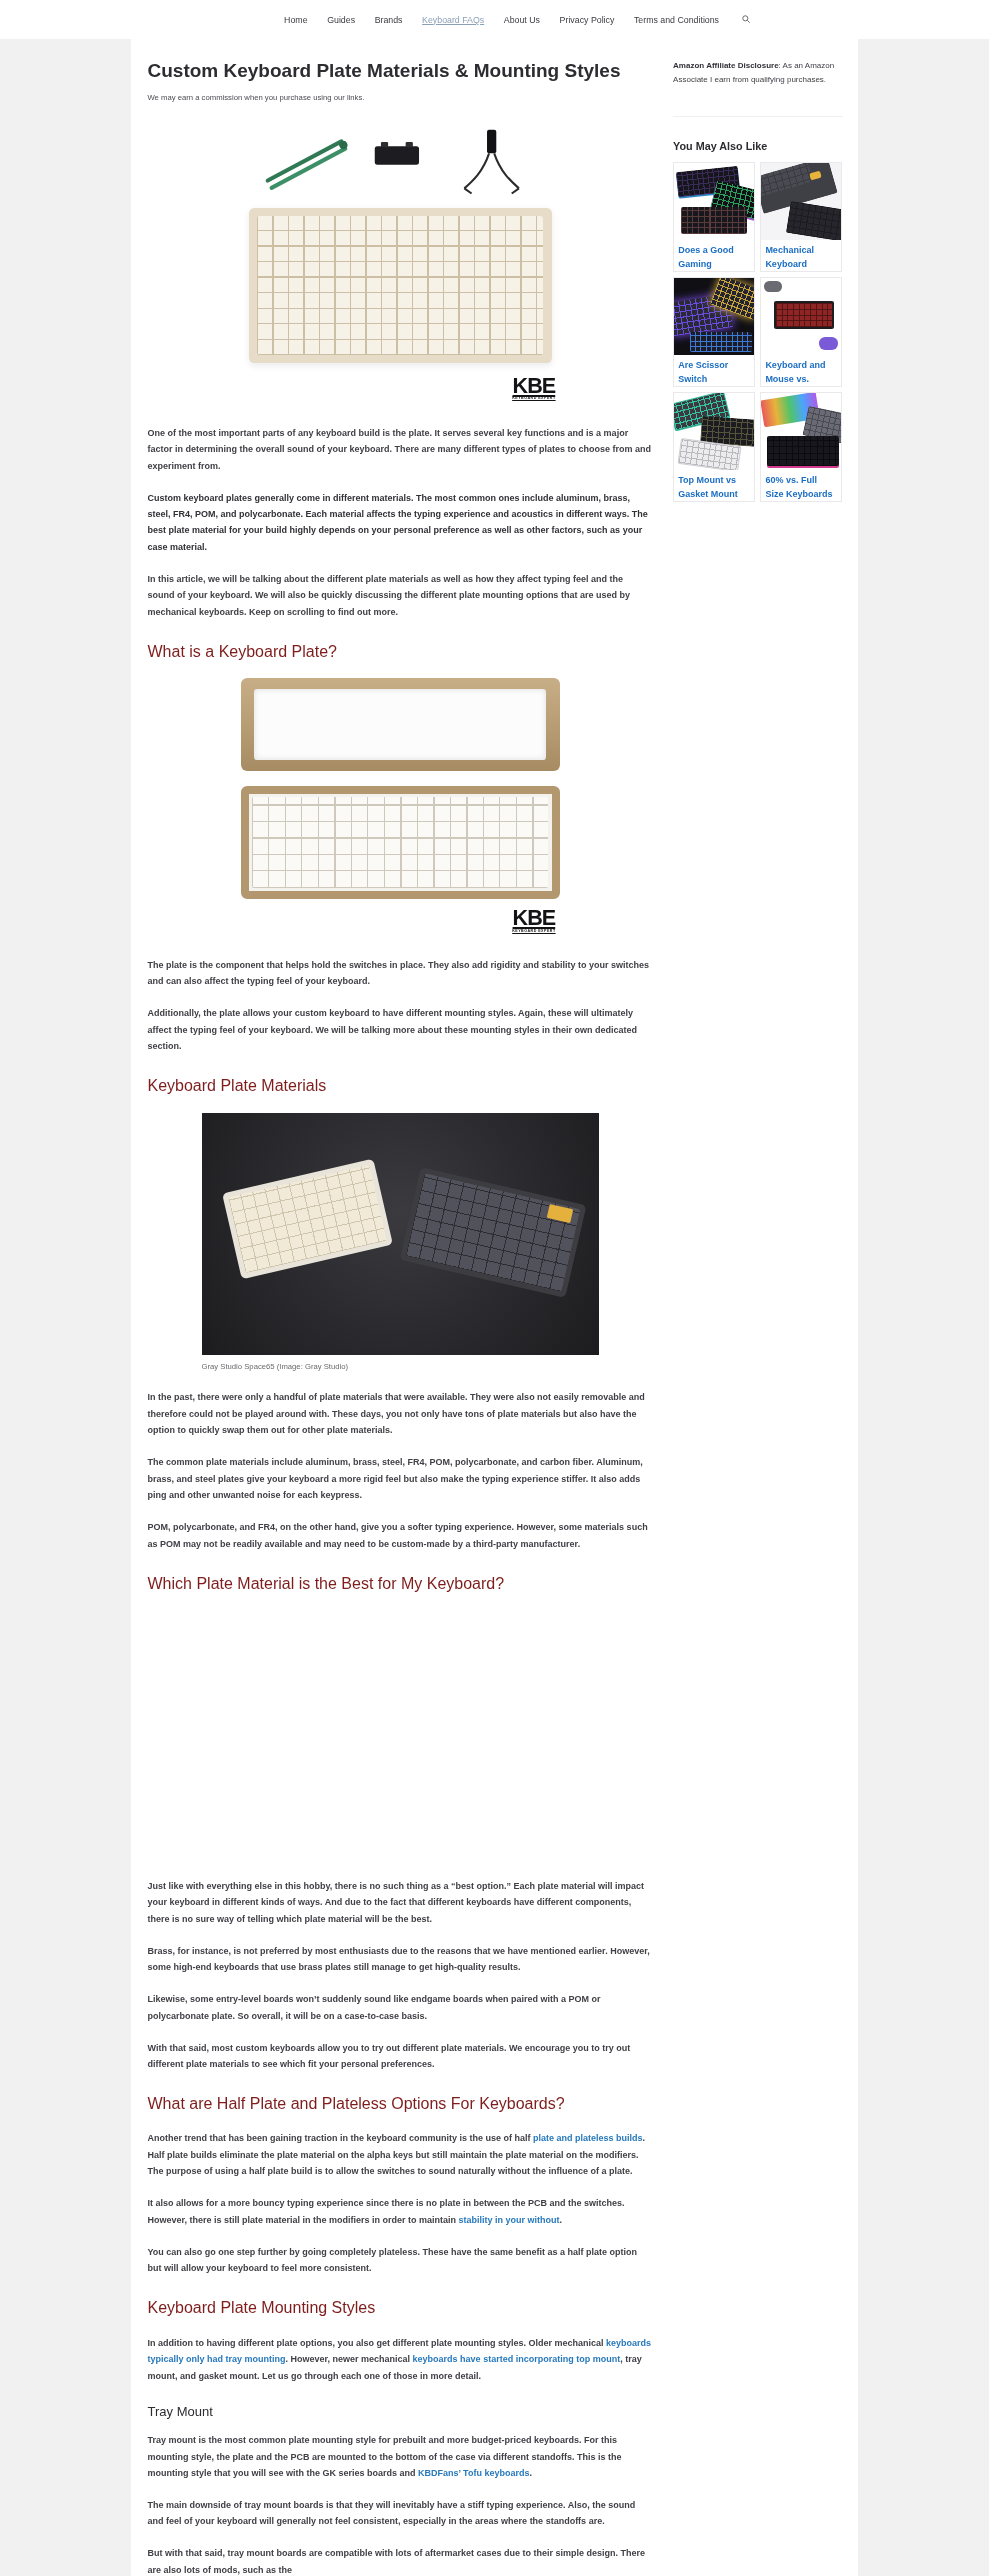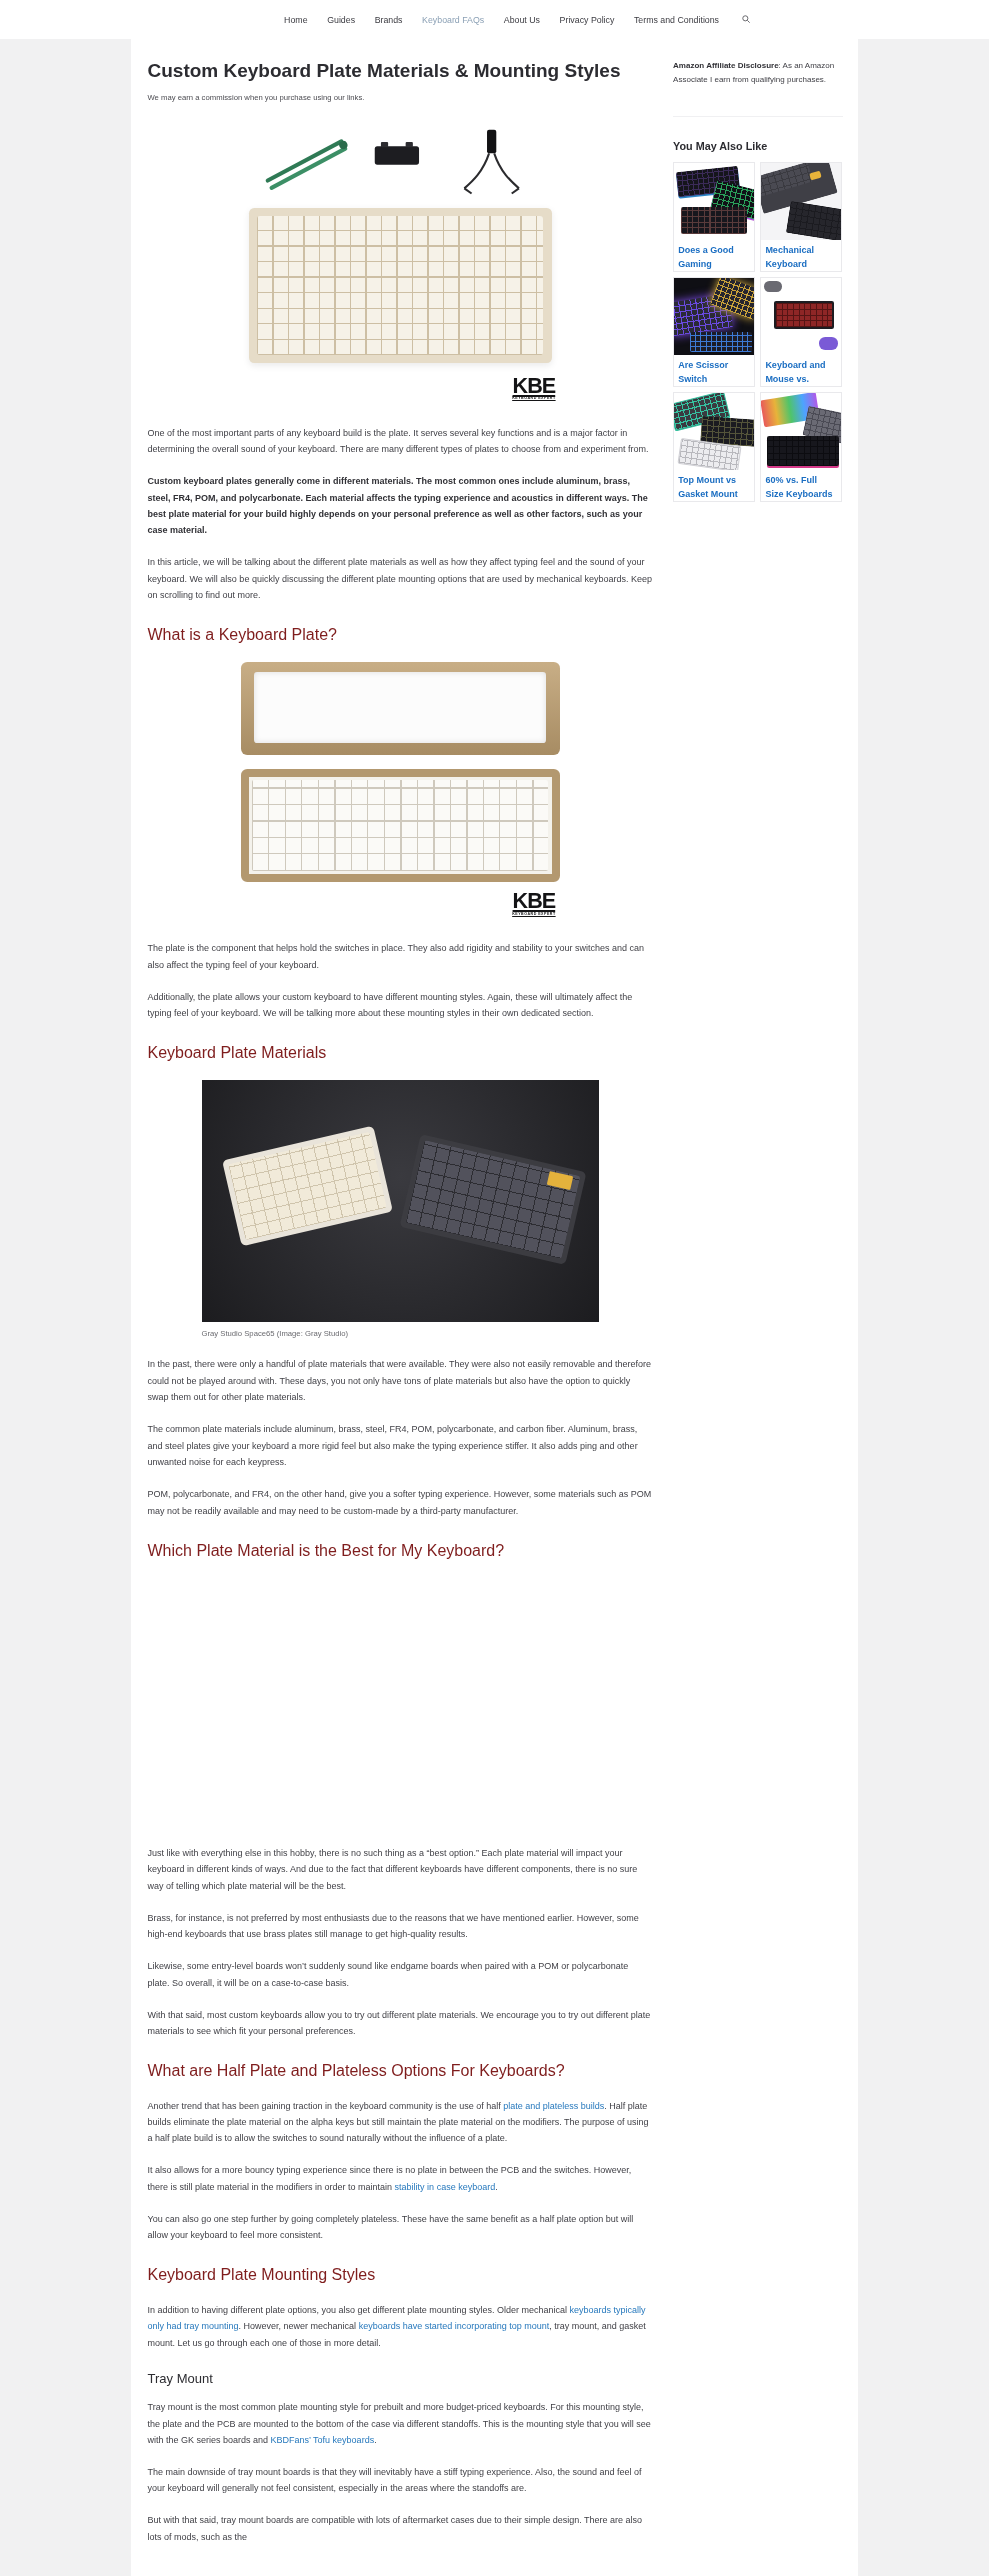--- a/index.html
+++ b/index.html
@@ -1,32 +1,32 @@
 <!DOCTYPE html>
 <html style="font-size:8.2px"><head>
 <meta charset="utf-8">
 <style>
   html,body{margin:0;padding:0;background:#f1f1f2;font-family:"Liberation Sans",sans-serif;color:#3f3f45;}
   *{box-sizing:border-box;}
 
   
   .site-header{background:#fff;height:39px;display:flex;align-items:center;justify-content:center;gap:19.6px;padding-left:45px;}
   .nav-link{font-size:8.8px;color:#3b3b41;cursor:pointer;}
-  .nav-link.active{color:#8ba0b5;}
+  .nav-link.active{color:#8ba0b5;text-decoration:underline;}
   .search-btn{display:flex;align-items:center;cursor:pointer;margin-left:3.1px;}
 
   
   .page{width:727px;margin:0 auto;background:#fff;display:flex;align-items:flex-start;padding:2.1px 15.5px 28px 16.5px;}
   .main{width:505px;flex:0 0 505px;}
   .sidebar{width:170px;margin-left:20.6px;padding-top:10.3px;}
 
   
   h1.post-title{font-size:19px;font-weight:600;color:#2c2c31;margin:17.5px 0 10.3px;line-height:1.25;}
   .disclosure{font-size:7.7px;color:#4c4c52;margin:0 0 13.4px;}
-  .para{font-size:9px;line-height:1.83;margin:0 0 15.5px;color:#3f3f45;}
+  .para{font-size:9px;line-height:1.83;margin:0 0 15.5px;color:#3f3f45;font-weight:bold;}
   .para.bold{font-weight:700;color:#313136;}
   .lnk{color:#2779bd;cursor:pointer;text-decoration:none;}
   h2.sec{font-size:16px;font-weight:500;color:#7f1d1d;margin:21.6px 0 15.5px;line-height:1.3;}
   h3.sub{font-size:13px;font-weight:500;color:#2c2c31;margin:19.6px 0 13.4px;}
   .ad-gap1{height:268px;}
 
   
   .fig{margin:3.1px 0 18.5px;position:relative;}
   .kbe-logo{position:absolute;right:14.4px;bottom:3.1px;text-align:center;color:#141416;line-height:1;text-decoration:underline;}
   .kbe-main{font-size:21.6px;font-weight:900;letter-spacing:-1px;}
@@ -210,21 +210,21 @@
     <div>
         <p class="para"><span>Just like with everything else in this hobby, there is no such thing as a “best option.” Each plate material will impact your keyboard in different kinds of ways. And due to the fact that different keyboards have different components, there is no sure way of telling which plate material will be the best.</span></p>
         <p class="para"><span>Brass, for instance, is not preferred by most enthusiasts due to the reasons that we have mentioned earlier. However, some high-end keyboards that use brass plates still manage to get high-quality results.</span></p>
         <p class="para"><span>Likewise, some entry-level boards won’t suddenly sound like endgame boards when paired with a POM or polycarbonate plate. So overall, it will be on a case-to-case basis.</span></p>
         <p class="para"><span>With that said, most custom keyboards allow you to try out different plate materials. We encourage you to try out different plate materials to see which fit your personal preferences.</span></p>
       </div>
 
     <h2 class="sec">What are Half Plate and Plateless Options For Keyboards?</h2>
     <div>
         <p class="para"><span>Another trend that has been gaining traction in the keyboard community is the use of half </span><a class="lnk">plate and plateless builds</a><span>. Half plate builds eliminate the plate material on the alpha keys but still maintain the plate material on the modifiers. The purpose of using a half plate build is to allow the switches to sound naturally without the influence of a plate.</span></p>
-        <p class="para"><span>It also allows for a more bouncy typing experience since there is no plate in between the PCB and the switches. However, there is still plate material in the modifiers in order to maintain </span><a class="lnk">stability in case keyboard</a><span>.</span></p>
+        <p class="para"><span>It also allows for a more bouncy typing experience since there is no plate in between the PCB and the switches. However, there is still plate material in the modifiers in order to maintain </span><a class="lnk">stability in your without</a><span>.</span></p>
         <p class="para"><span>You can also go one step further by going completely plateless. These have the same benefit as a half plate option but will allow your keyboard to feel more consistent.</span></p>
       </div>
 
     <h2 class="sec">Keyboard Plate Mounting Styles</h2>
     <div>
         <p class="para"><span>In addition to having different plate options, you also get different plate mounting styles. Older mechanical </span><a class="lnk">keyboards typically only had tray mounting</a><span>. However, newer mechanical </span><a class="lnk">keyboards have started incorporating top mount</a><span>, tray mount, and gasket mount. Let us go through each one of those in more detail.</span></p>
       </div>
 
     <h3 class="sub">Tray Mount</h3>
     <div>

